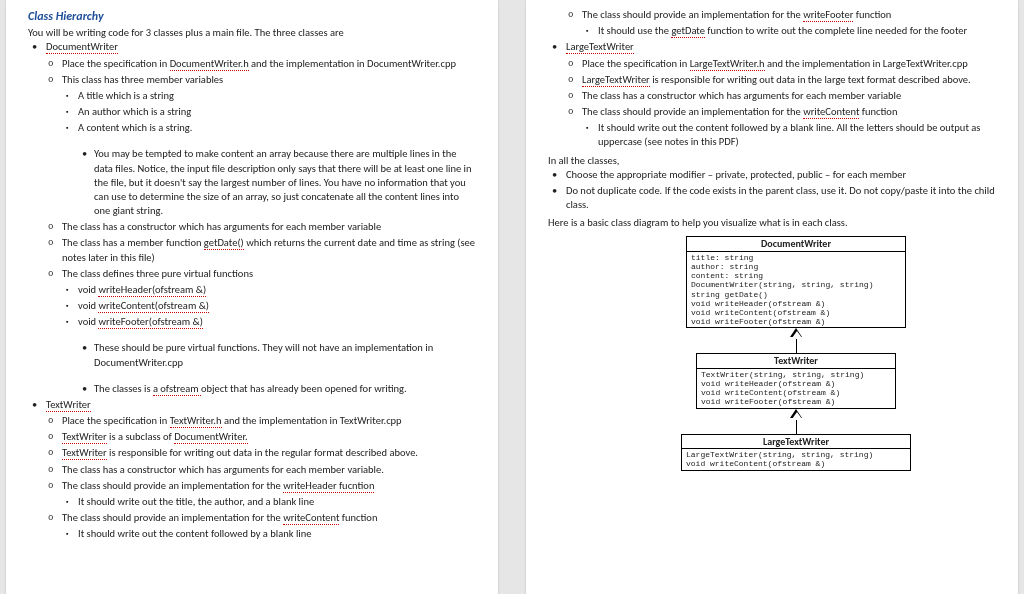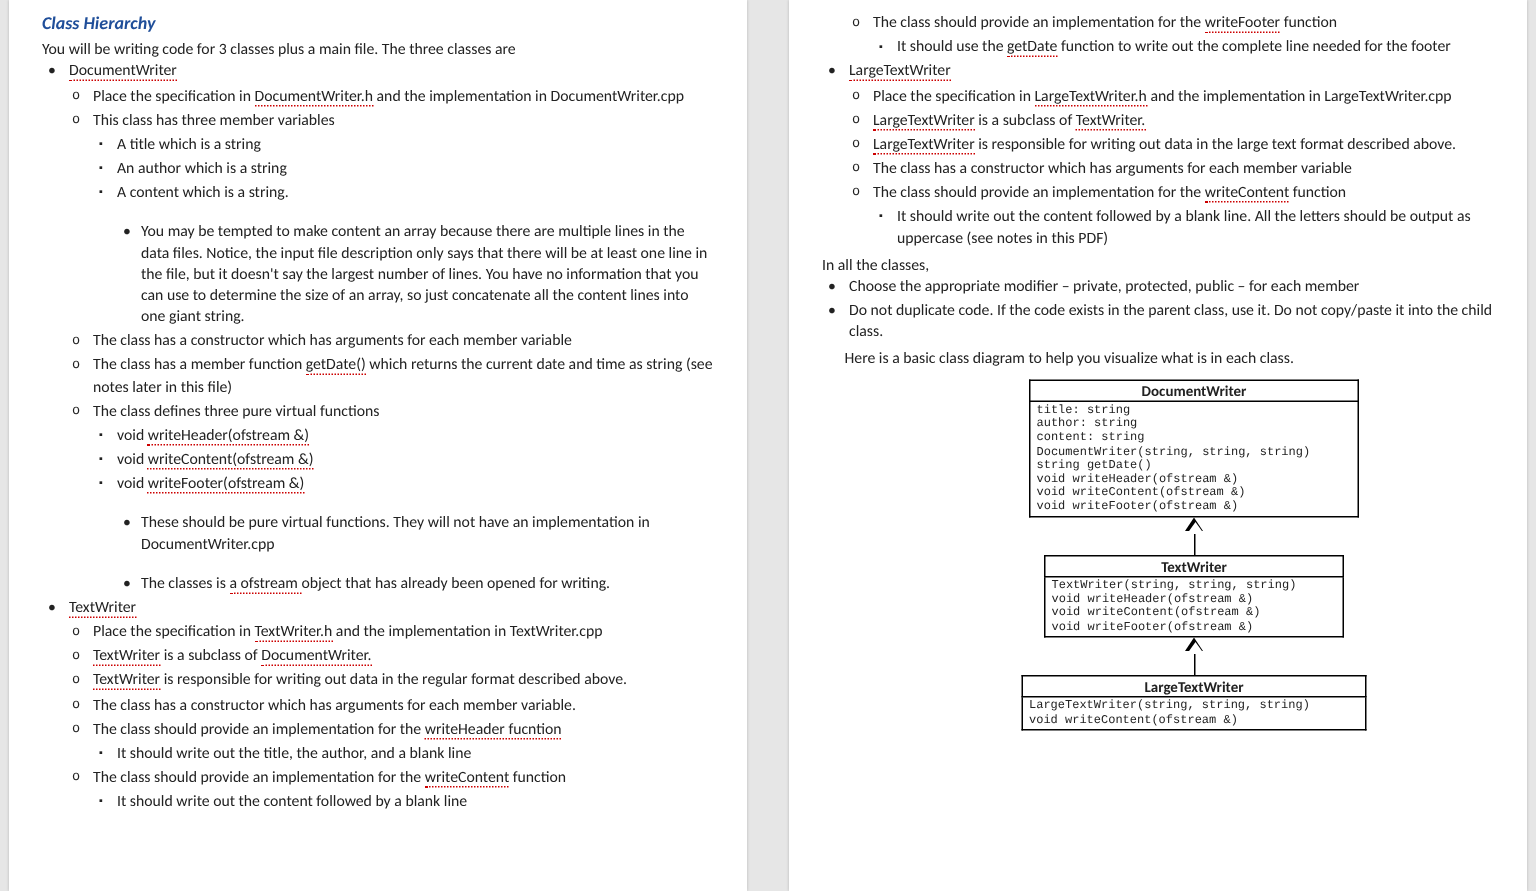--- a/index.html
+++ b/index.html
@@ -77,32 +77,31 @@
     <li class="b3">It should write out the content followed by a blank line</li>
   </ul>
 </div>
 
 <div class="page">
   <ul>
     <li class="b2"><span>The class should provide an implementation for the </span><span class="u">writeFooter</span><span> function</span></li>
     <li class="b3"><span>It should use the </span><span class="u">getDate</span><span> function to write out the complete line needed for the footer</span></li>
     <li class="b1"><span class="u">LargeTextWriter</span></li>
     <li class="b2"><span>Place the specification in </span><span class="u">LargeTextWriter.h</span><span> and the implementation in LargeTextWriter.cpp</span></li>
-    <li class="b2"><span class="u">LargeTextWriter</span><span> is a subclass of </span><span class="u">TextWriter.</span></li>
     <li class="b2"><span class="u">LargeTextWriter</span><span> is responsible for writing out data in the large text format described above.</span></li>
     <li class="b2">The class has a constructor which has arguments for each member variable</li>
     <li class="b2"><span>The class should provide an implementation for the </span><span class="u">writeContent</span><span> function</span></li>
     <li class="b3">It should write out the content followed by a blank line.  All the letters should be output as uppercase (see notes in this PDF)</li>
   </ul>
   <div style="margin-top:4px;">In all the classes,</div>
   <ul>
     <li class="b1">Choose the appropriate modifier – private, protected, public – for each member</li>
     <li class="b1">Do not duplicate code.  If the code exists in the parent class, use it.  Do not copy/paste it into the child class.</li>
   </ul>
-  <div style="margin-top:4px;margin-left:15px;">Here is a basic class diagram to help you visualize what is in each class.</div>
+  <div style="margin-top:4px;">Here is a basic class diagram to help you visualize what is in each class.</div>
 
   <div class="diagram">
     <table class="umlg" style="width:220px;">
       <tbody>
           <tr>
             <td class="hdr">DocumentWriter</td>
           </tr>
       <tr>
             <td style="white-space:pre;">title: string
 author: string

